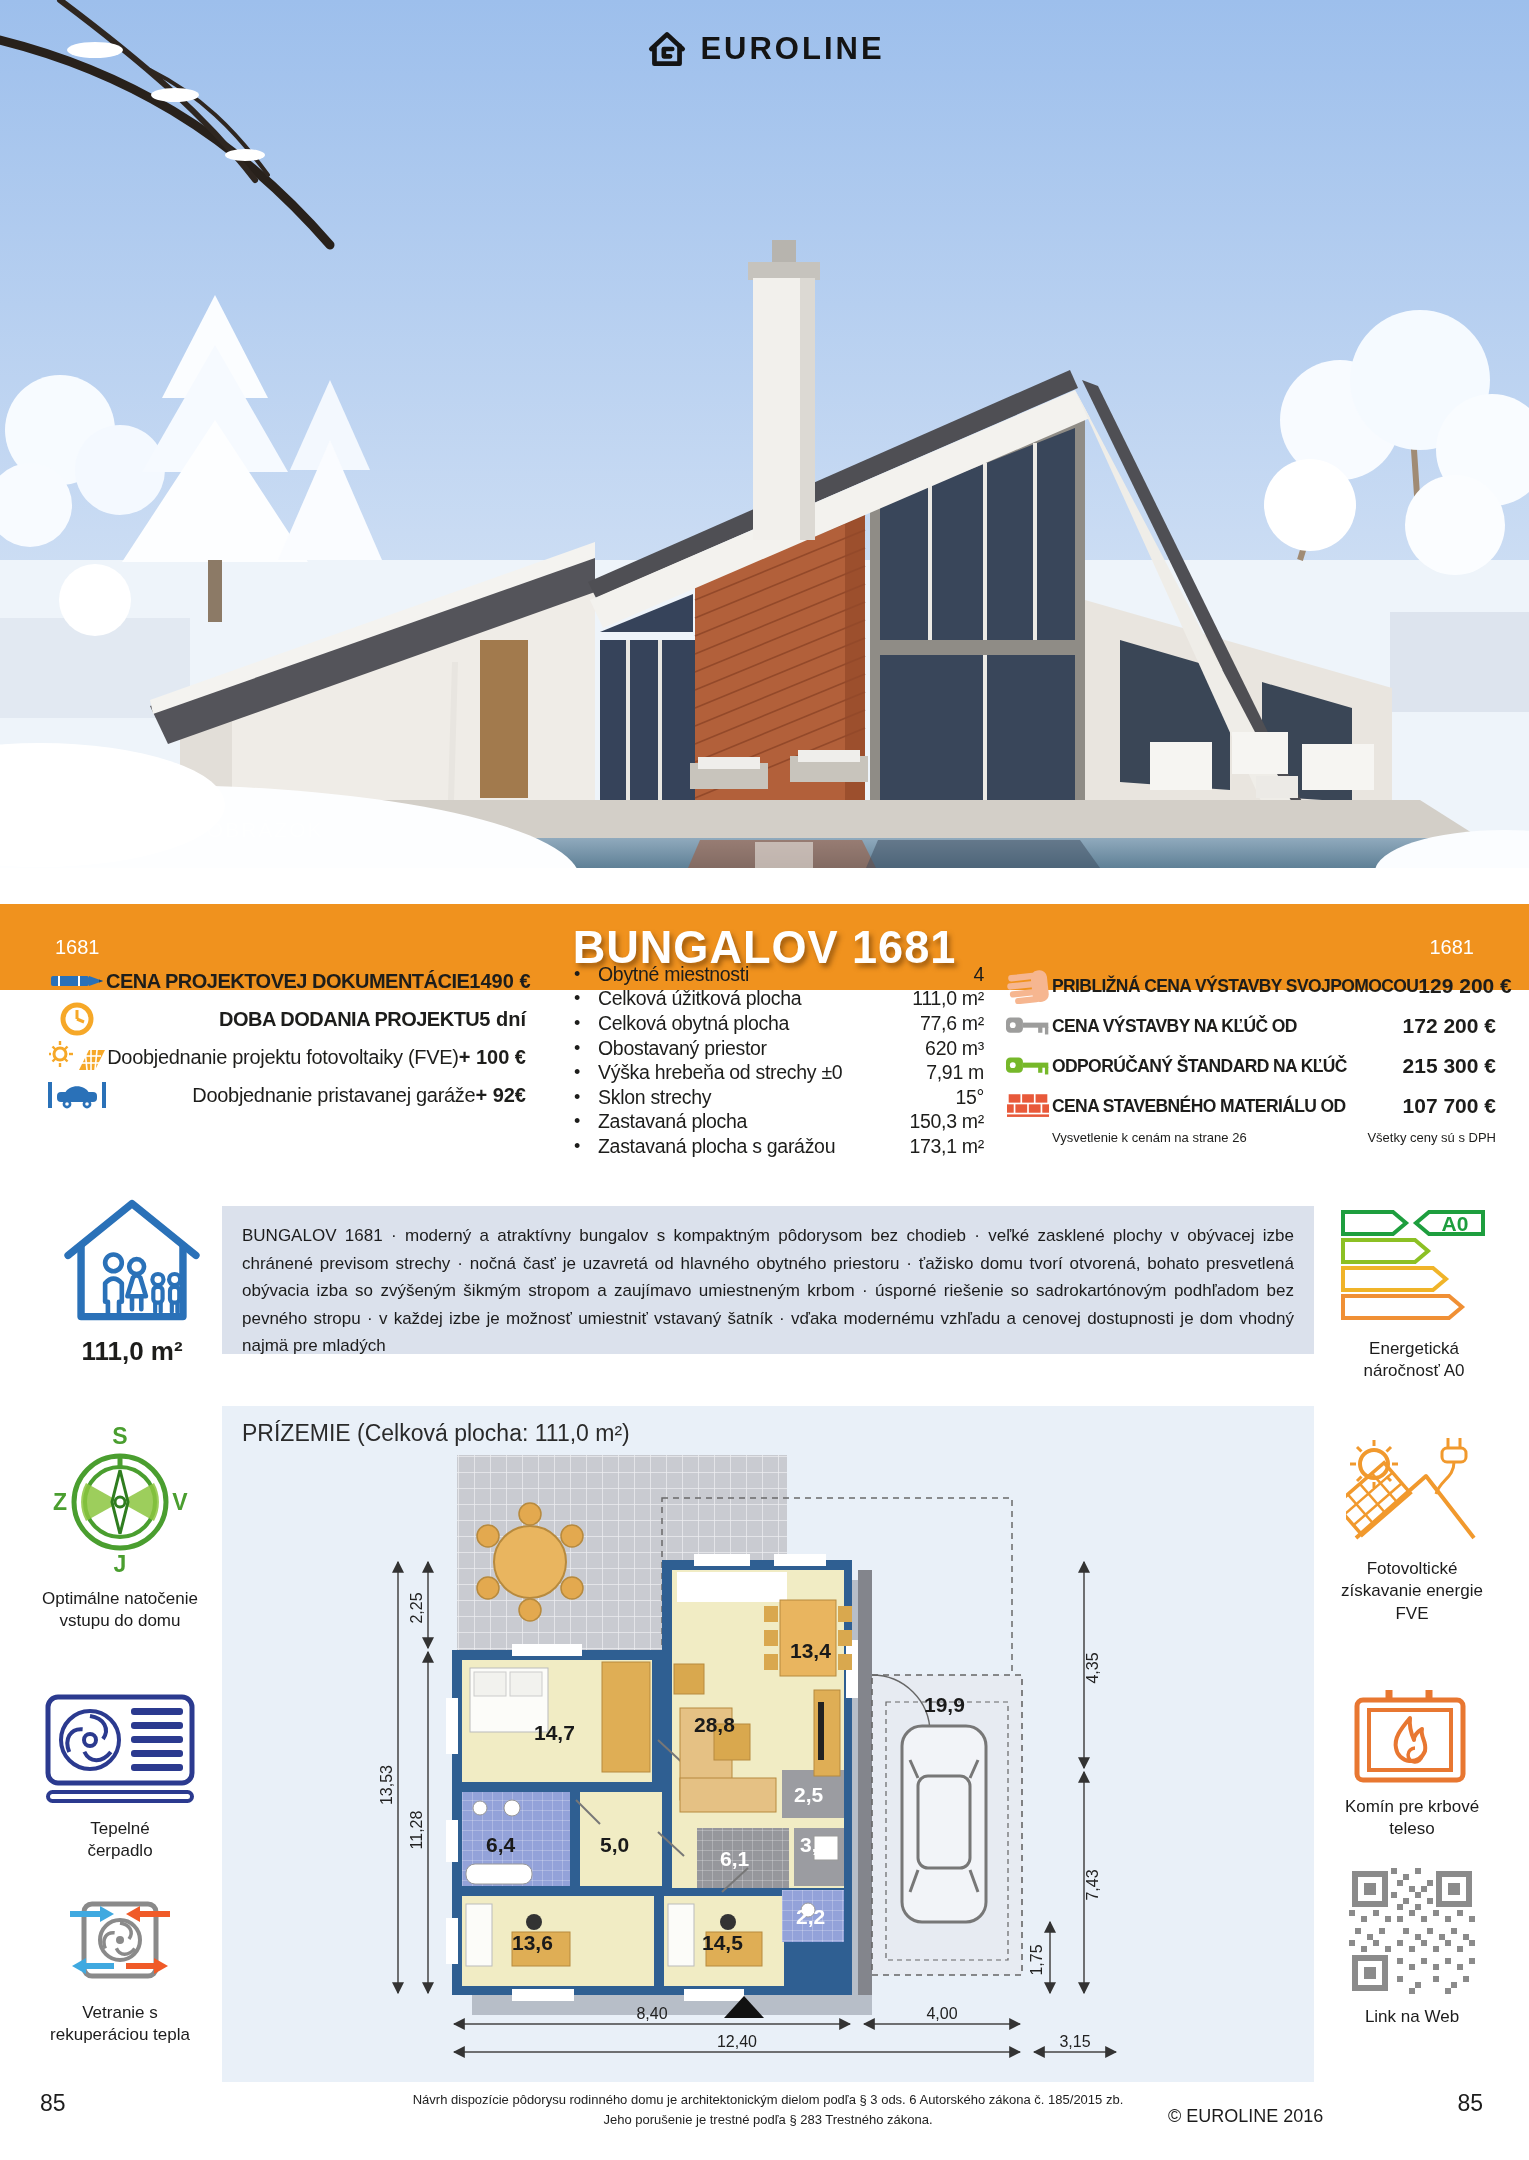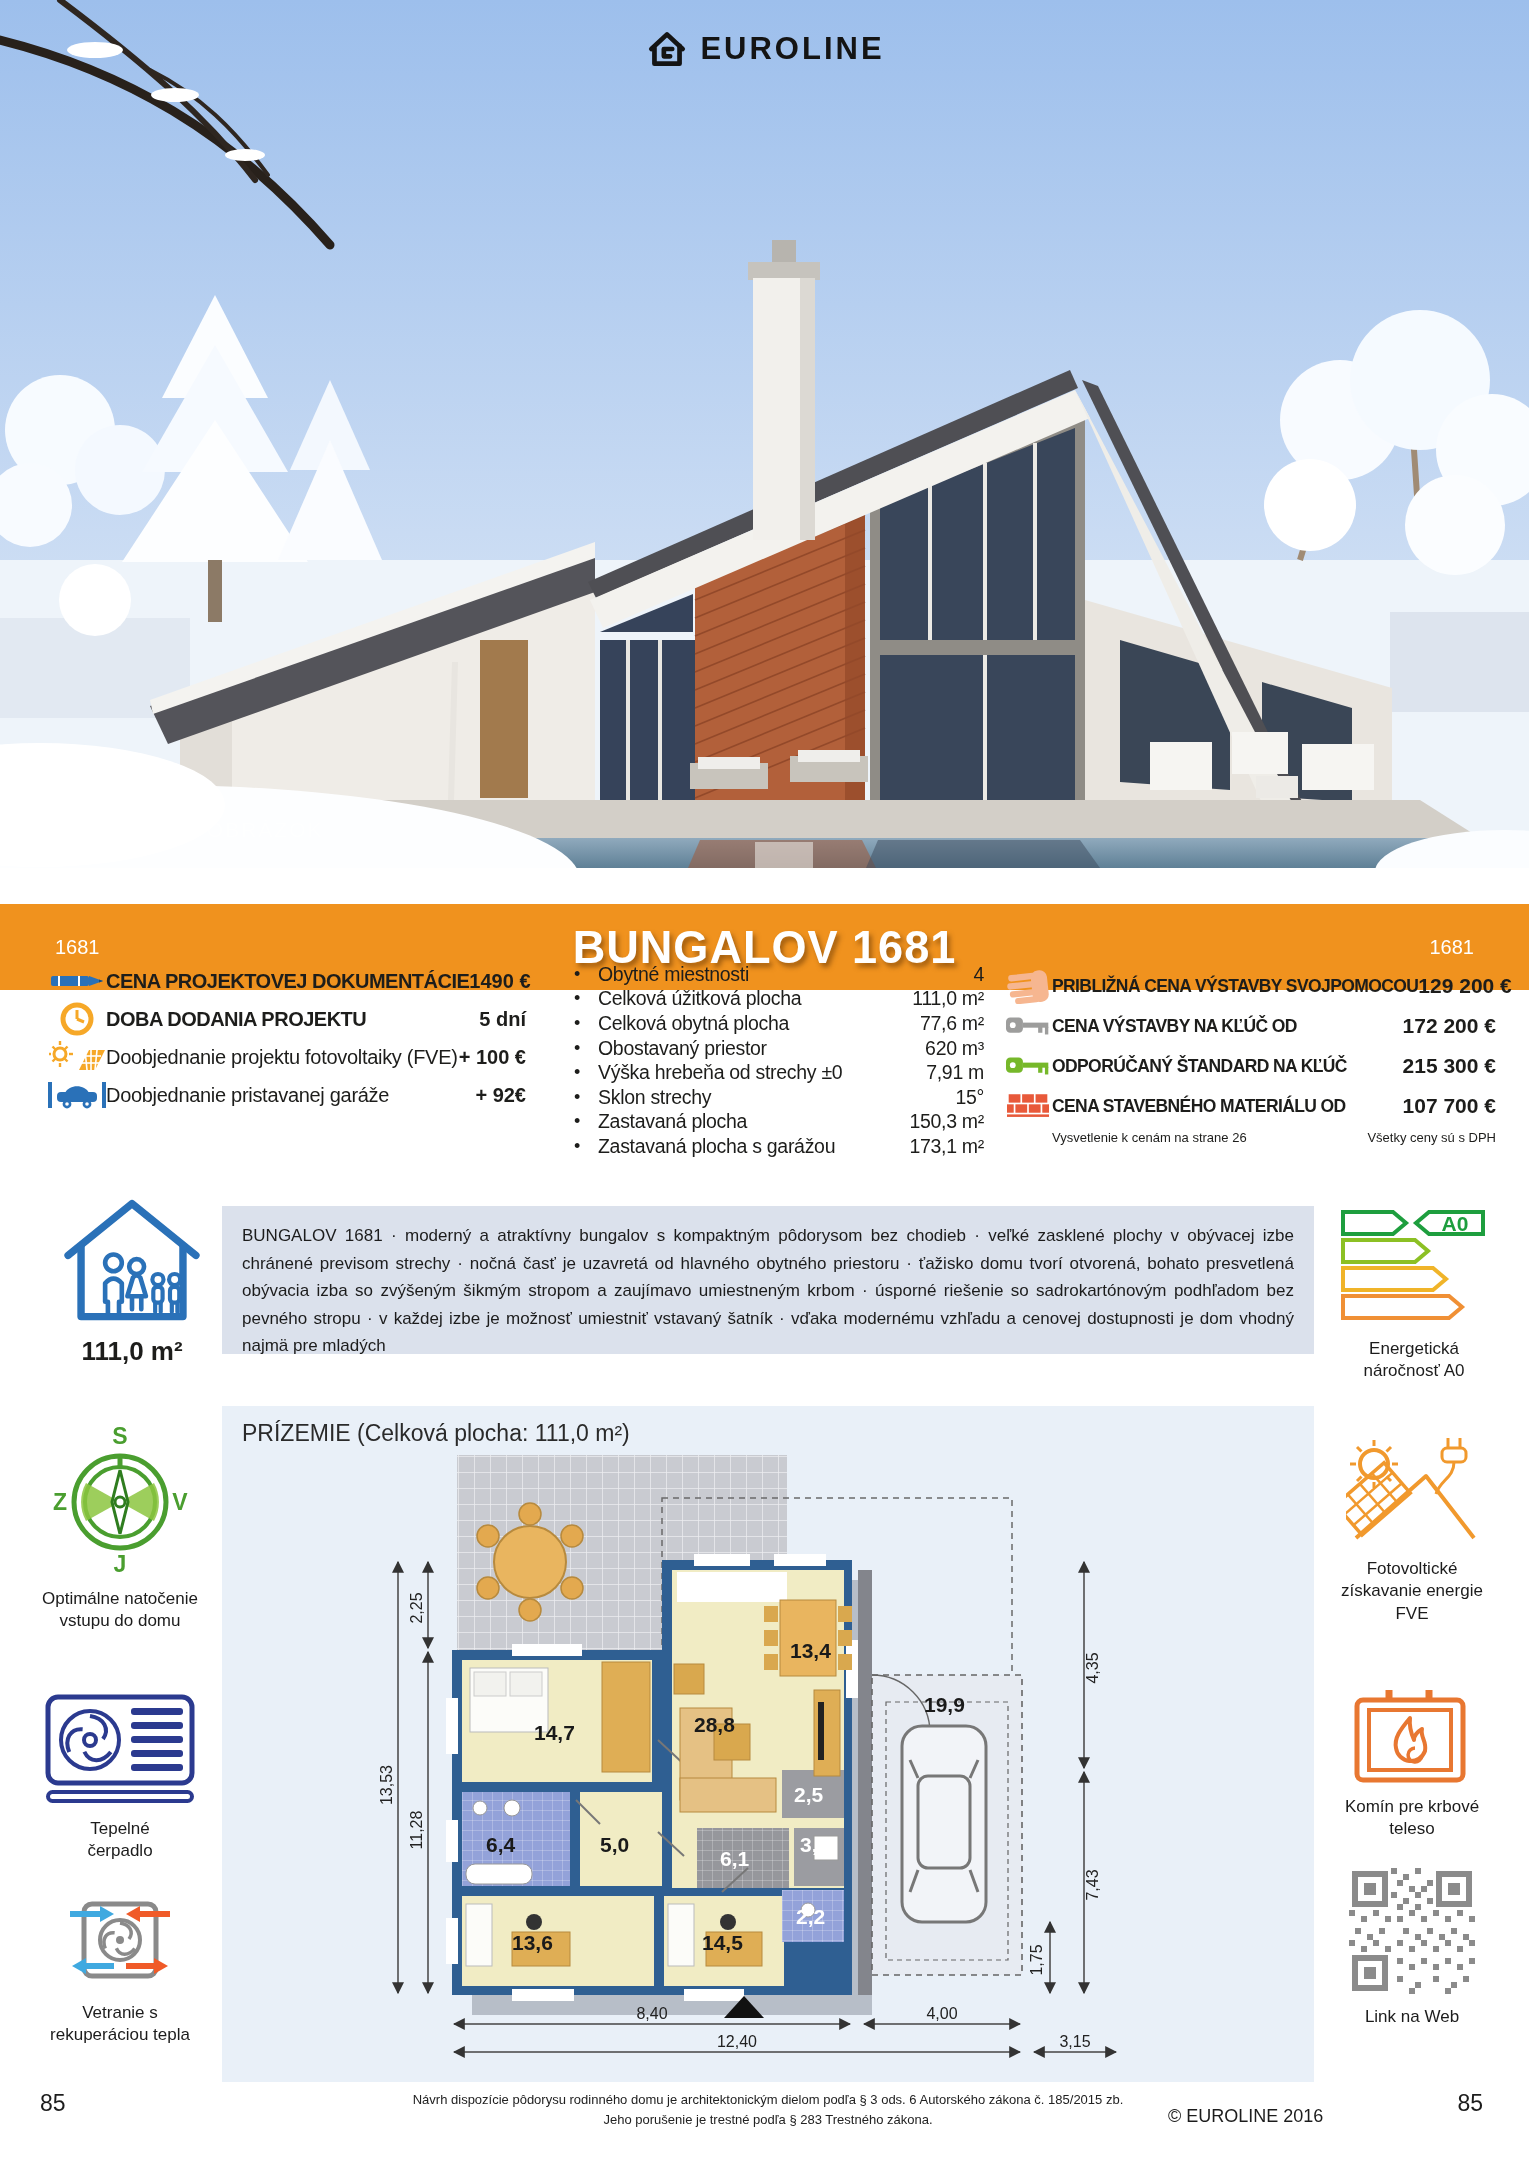--- a/index.html
+++ b/index.html
@@ -12,21 +12,21 @@
   .logo-text{font-size:31px;font-weight:bold;letter-spacing:3px;color:#141414;}
   .watermark{position:absolute;left:46px;top:818px;font-size:21px;letter-spacing:2px;color:rgba(255,255,255,.55);}
   
   .banner{position:absolute;left:0;top:868px;width:1529px;height:86px;background:#f0921e;margin-top:36px;}
   .banner-title{position:absolute;left:0;top:0;width:100%;height:86px;line-height:86px;text-align:center;
       font-size:47px;font-weight:bold;color:#fff;letter-spacing:1px;transform:scaleX(.96);
       text-shadow:3px 4px 5px rgba(80,40,0,.5);}
   .banner-code{position:absolute;top:0;height:86px;line-height:86px;color:#fff;font-size:20px;}
   .banner-code.l{left:55px;} .banner-code.r{right:55px;}
   
-  .info-left{position:absolute;left:48px;top:962px;width:478px;}
+  .info-left{position:absolute;left:48px;top:962px;width:478px;text-align:right;}
   .irow{display:flex;align-items:center;height:38px;}
   .irow .ic{width:58px;flex:none;display:flex;justify-content:center;align-items:center;}
   .irow .lbl{flex:1;font-size:20px;font-weight:bold;letter-spacing:-.5px;white-space:nowrap;}
   .irow .lbl.light{font-weight:normal;letter-spacing:-.3px;}
   .irow .val{font-size:20px;font-weight:bold;white-space:nowrap;}
   .info-mid{position:absolute;left:556px;top:962px;width:428px;}
   .mrow{display:flex;align-items:center;height:24.6px;font-size:19.5px;letter-spacing:-.3px;}
   .mrow .bullet{width:42px;text-align:center;font-size:18px;}
   .mrow .lbl{flex:1;white-space:nowrap;}
   .mrow .val{white-space:nowrap;}

